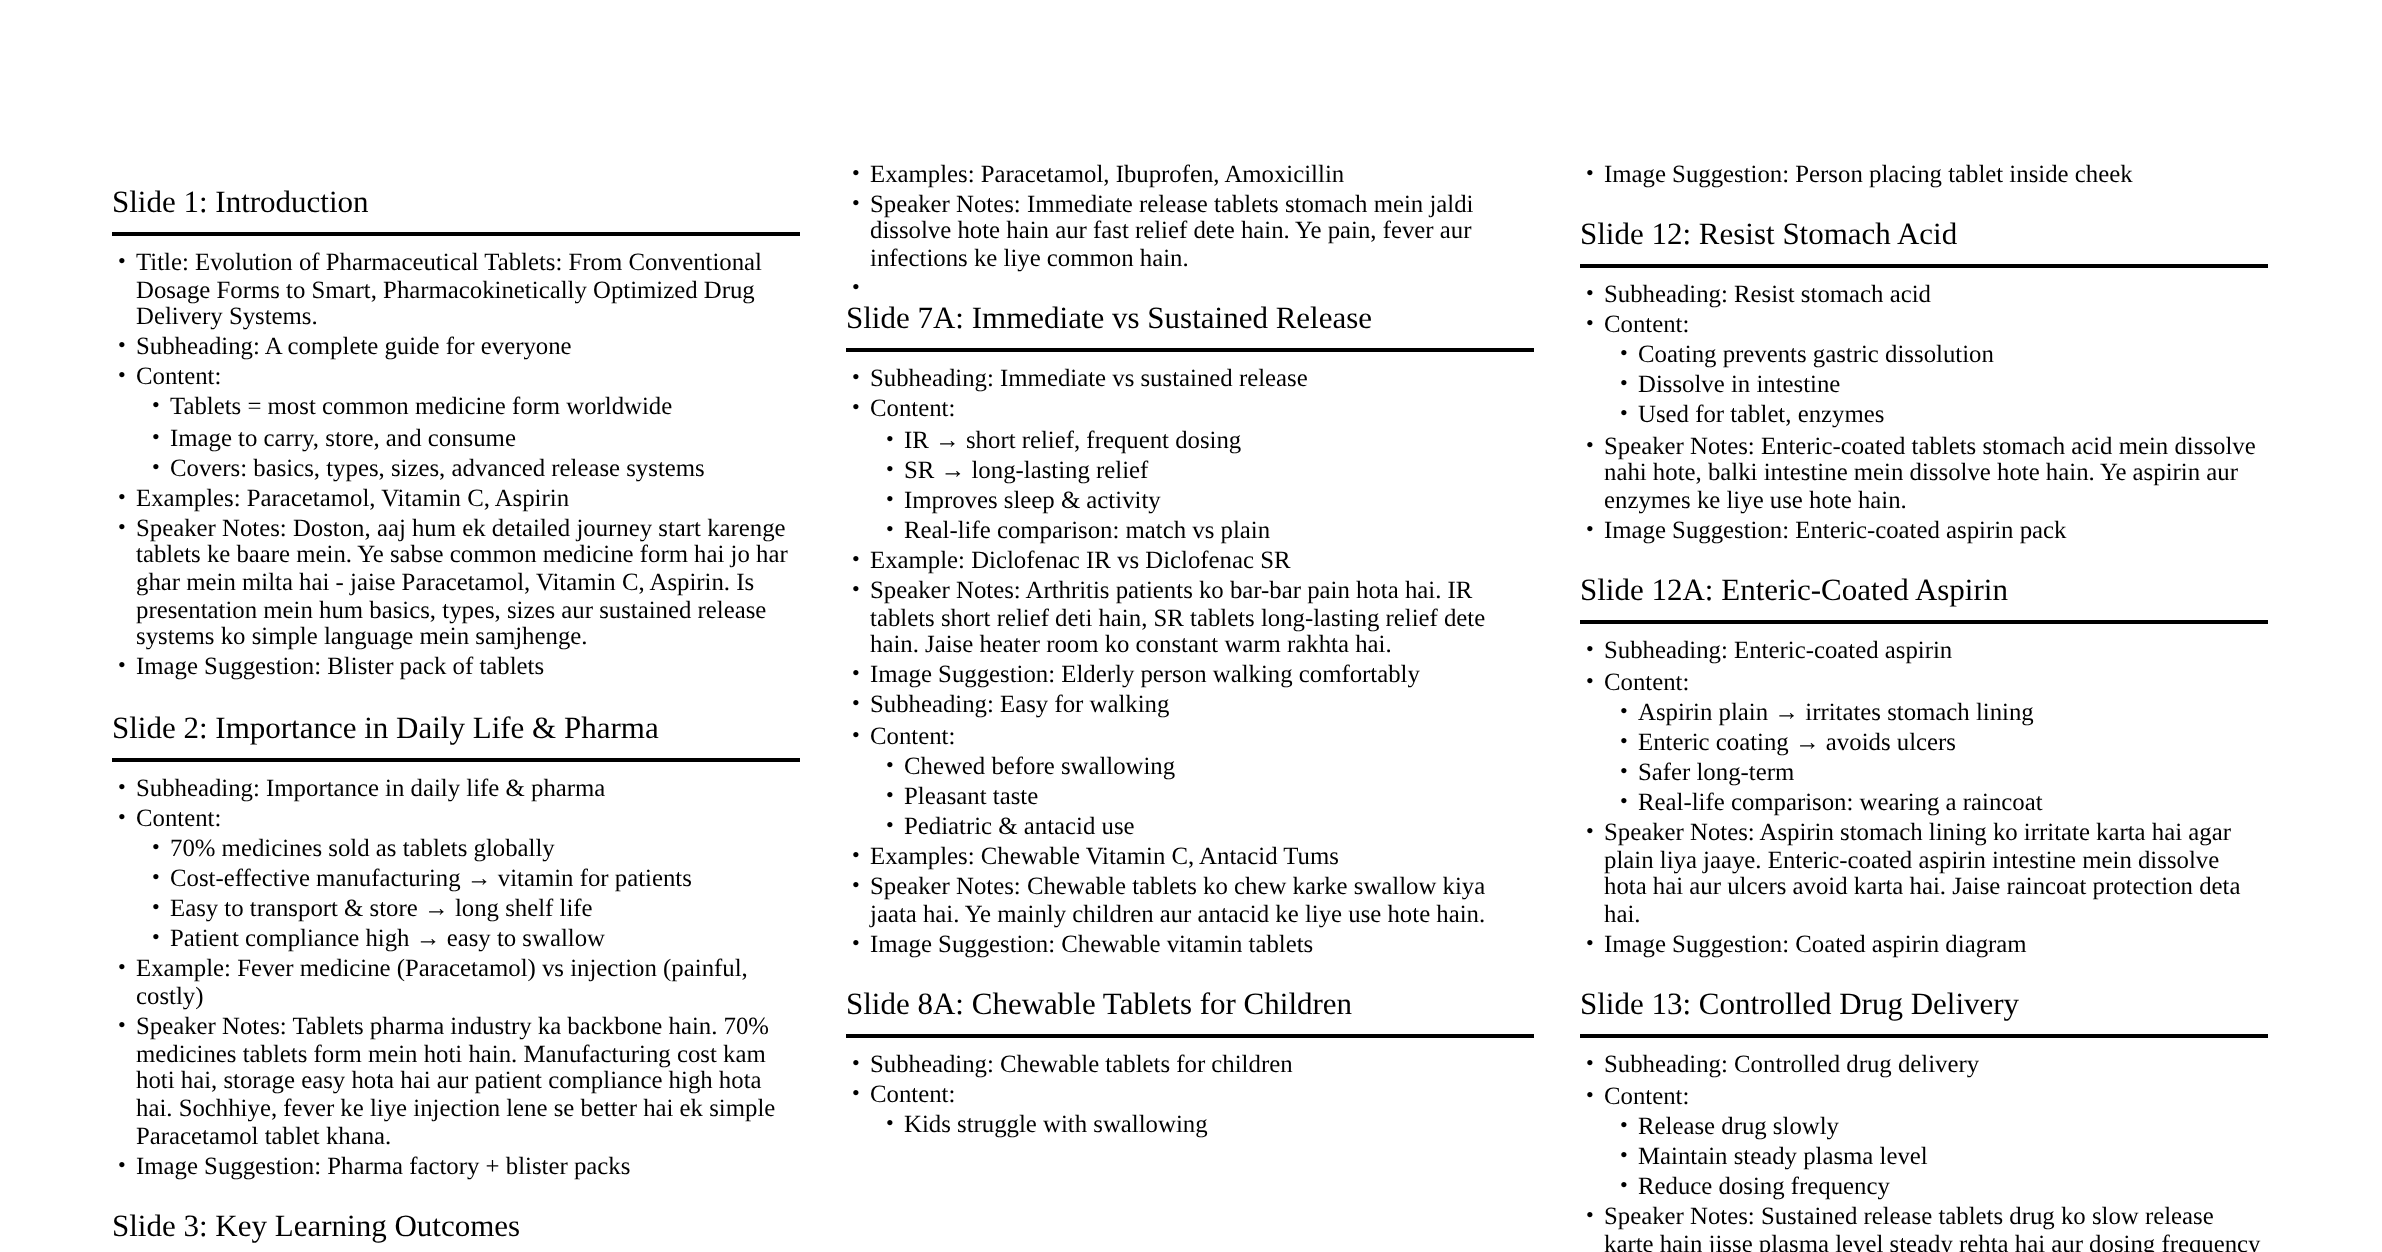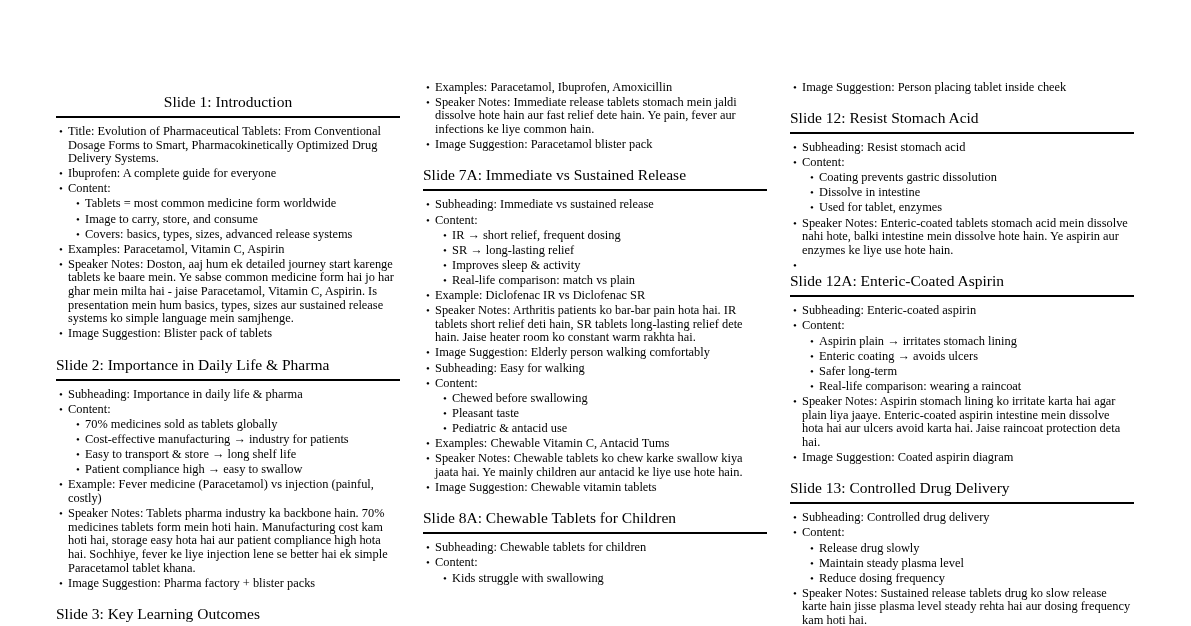--- a/index.html
+++ b/index.html
@@ -28,21 +28,21 @@
     overflow: hidden;
   }
   .heading {
     font-size: 15.5px;
     font-weight: normal;
     line-height: 20px;
     margin: 14px 0 7px 0;
     padding-bottom: 4px;
     border-bottom: 2px solid #000000;
   }
-  .column > .heading:first-child { margin-top: 13px; text-align: center; }
+  .column > .heading:first-child { margin-top: 13px; }
   .list { margin: 0; }
   .item {
     position: relative;
     font-size: 12.4px;
     line-height: 13.6px;
     margin: 1.5px 0;
   }
   .item.l1 { padding-left: 12px; }
   .item.l2 { padding-left: 29px; }
   .bullet {
@@ -53,48 +53,48 @@
   .item.l2 > .bullet { left: 20px; }
 </style>
 </head>
 <body>
 
 <main class="page">
     <div class="column">
       <h2 class="heading">Slide 1: Introduction</h2>
       <div class="list">
         <div class="item l1"><span class="bullet">•</span><span>Title: Evolution of Pharmaceutical Tablets: From Conventional Dosage Forms to Smart, Pharmacokinetically Optimized Drug Delivery Systems.</span></div>
-        <div class="item l1"><span class="bullet">•</span><span>Ibuprofen: A complete guide for everyone</span></div>
+        <div class="item l1"><span class="bullet">•</span><span>Subheading: A complete guide for everyone</span></div>
         <div class="item l1"><span class="bullet">•</span><span>Content:</span></div>
         <div class="item l2"><span class="bullet">•</span><span>Tablets = most common medicine form worldwide</span></div>
         <div class="item l2"><span class="bullet">•</span><span>Image to carry, store, and consume</span></div>
         <div class="item l2"><span class="bullet">•</span><span>Covers: basics, types, sizes, advanced release systems</span></div>
         <div class="item l1"><span class="bullet">•</span><span>Examples: Paracetamol, Vitamin C, Aspirin</span></div>
         <div class="item l1"><span class="bullet">•</span><span>Speaker Notes: Doston, aaj hum ek detailed journey start karenge tablets ke baare mein. Ye sabse common medicine form hai jo har ghar mein milta hai - jaise Paracetamol, Vitamin C, Aspirin. Is presentation mein hum basics, types, sizes aur sustained release systems ko simple language mein samjhenge.</span></div>
         <div class="item l1"><span class="bullet">•</span><span>Image Suggestion: Blister pack of tablets</span></div>
       </div>
       <h2 class="heading">Slide 2: Importance in Daily Life &amp; Pharma</h2>
       <div class="list">
         <div class="item l1"><span class="bullet">•</span><span>Subheading: Importance in daily life &amp; pharma</span></div>
         <div class="item l1"><span class="bullet">•</span><span>Content:</span></div>
         <div class="item l2"><span class="bullet">•</span><span>70% medicines sold as tablets globally</span></div>
-        <div class="item l2"><span class="bullet">•</span><span>Cost-effective manufacturing → industry for patients</span></div>
+        <div class="item l2"><span class="bullet">•</span><span>Cost-effective manufacturing → vitamin for patients</span></div>
         <div class="item l2"><span class="bullet">•</span><span>Easy to transport &amp; store → long shelf life</span></div>
         <div class="item l2"><span class="bullet">•</span><span>Patient compliance high → easy to swallow</span></div>
         <div class="item l1"><span class="bullet">•</span><span>Example: Fever medicine (Paracetamol) vs injection (painful, costly)</span></div>
         <div class="item l1"><span class="bullet">•</span><span>Speaker Notes: Tablets pharma industry ka backbone hain. 70% medicines tablets form mein hoti hain. Manufacturing cost kam hoti hai, storage easy hota hai aur patient compliance high hota hai. Sochhiye, fever ke liye injection lene se better hai ek simple Paracetamol tablet khana.</span></div>
         <div class="item l1"><span class="bullet">•</span><span>Image Suggestion: Pharma factory + blister packs</span></div>
       </div>
       <h2 class="heading">Slide 3: Key Learning Outcomes</h2>
     </div>
     <div class="column">
       <div class="list">
         <div class="item l1"><span class="bullet">•</span><span>Examples: Paracetamol, Ibuprofen, Amoxicillin</span></div>
         <div class="item l1"><span class="bullet">•</span><span>Speaker Notes: Immediate release tablets stomach mein jaldi dissolve hote hain aur fast relief dete hain. Ye pain, fever aur infections ke liye common hain.</span></div>
-        <div class="item l1"><span class="bullet">•</span><span>Image Suggestion: Paracetamol blister pack</span></div>
+        <div class="item l1"><span class="bullet">•</span></div>
       </div>
       <h2 class="heading">Slide 7A: Immediate vs Sustained Release</h2>
       <div class="list">
         <div class="item l1"><span class="bullet">•</span><span>Subheading: Immediate vs sustained release</span></div>
         <div class="item l1"><span class="bullet">•</span><span>Content:</span></div>
         <div class="item l2"><span class="bullet">•</span><span>IR → short relief, frequent dosing</span></div>
         <div class="item l2"><span class="bullet">•</span><span>SR → long-lasting relief</span></div>
         <div class="item l2"><span class="bullet">•</span><span>Improves sleep &amp; activity</span></div>
         <div class="item l2"><span class="bullet">•</span><span>Real-life comparison: match vs plain</span></div>
         <div class="item l1"><span class="bullet">•</span><span>Example: Diclofenac IR vs Diclofenac SR</span></div>
@@ -123,21 +123,21 @@
         <div class="item l1"><span class="bullet">•</span><span>Image Suggestion: Person placing tablet inside cheek</span></div>
       </div>
       <h2 class="heading">Slide 12: Resist Stomach Acid</h2>
       <div class="list">
         <div class="item l1"><span class="bullet">•</span><span>Subheading: Resist stomach acid</span></div>
         <div class="item l1"><span class="bullet">•</span><span>Content:</span></div>
         <div class="item l2"><span class="bullet">•</span><span>Coating prevents gastric dissolution</span></div>
         <div class="item l2"><span class="bullet">•</span><span>Dissolve in intestine</span></div>
         <div class="item l2"><span class="bullet">•</span><span>Used for tablet, enzymes</span></div>
         <div class="item l1"><span class="bullet">•</span><span>Speaker Notes: Enteric-coated tablets stomach acid mein dissolve nahi hote, balki intestine mein dissolve hote hain. Ye aspirin aur enzymes ke liye use hote hain.</span></div>
-        <div class="item l1"><span class="bullet">•</span></div>
+        <div class="item l1"><span class="bullet">•</span><span>Image Suggestion: Enteric-coated aspirin pack</span></div>
       </div>
       <h2 class="heading">Slide 12A: Enteric-Coated Aspirin</h2>
       <div class="list">
         <div class="item l1"><span class="bullet">•</span><span>Subheading: Enteric-coated aspirin</span></div>
         <div class="item l1"><span class="bullet">•</span><span>Content:</span></div>
         <div class="item l2"><span class="bullet">•</span><span>Aspirin plain → irritates stomach lining</span></div>
         <div class="item l2"><span class="bullet">•</span><span>Enteric coating → avoids ulcers</span></div>
         <div class="item l2"><span class="bullet">•</span><span>Safer long-term</span></div>
         <div class="item l2"><span class="bullet">•</span><span>Real-life comparison: wearing a raincoat</span></div>
         <div class="item l1"><span class="bullet">•</span><span>Speaker Notes: Aspirin stomach lining ko irritate karta hai agar plain liya jaaye. Enteric-coated aspirin intestine mein dissolve hota hai aur ulcers avoid karta hai. Jaise raincoat protection deta hai.</span></div>

